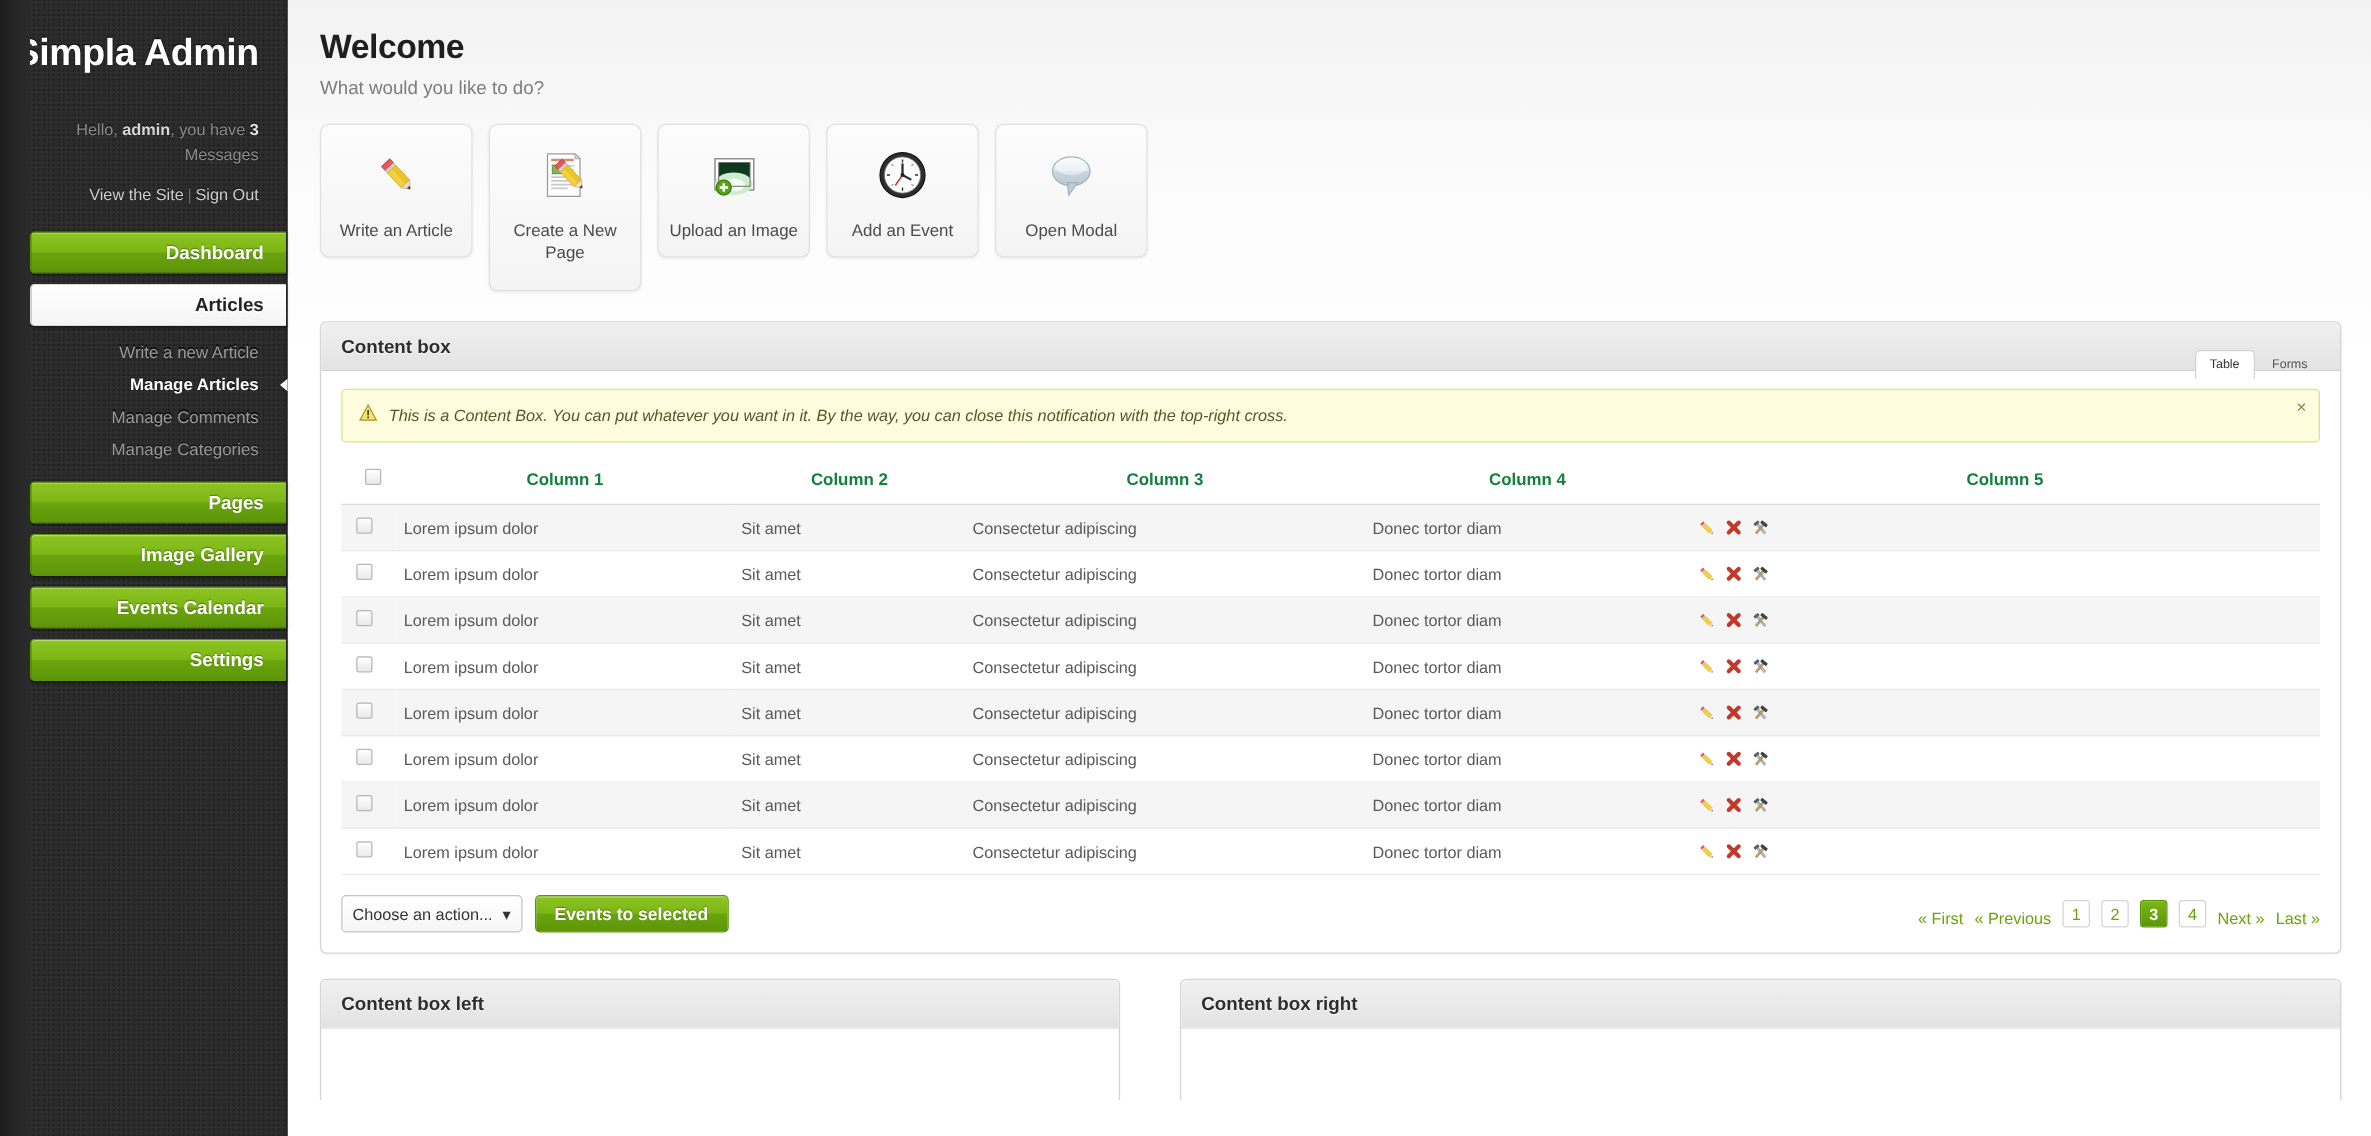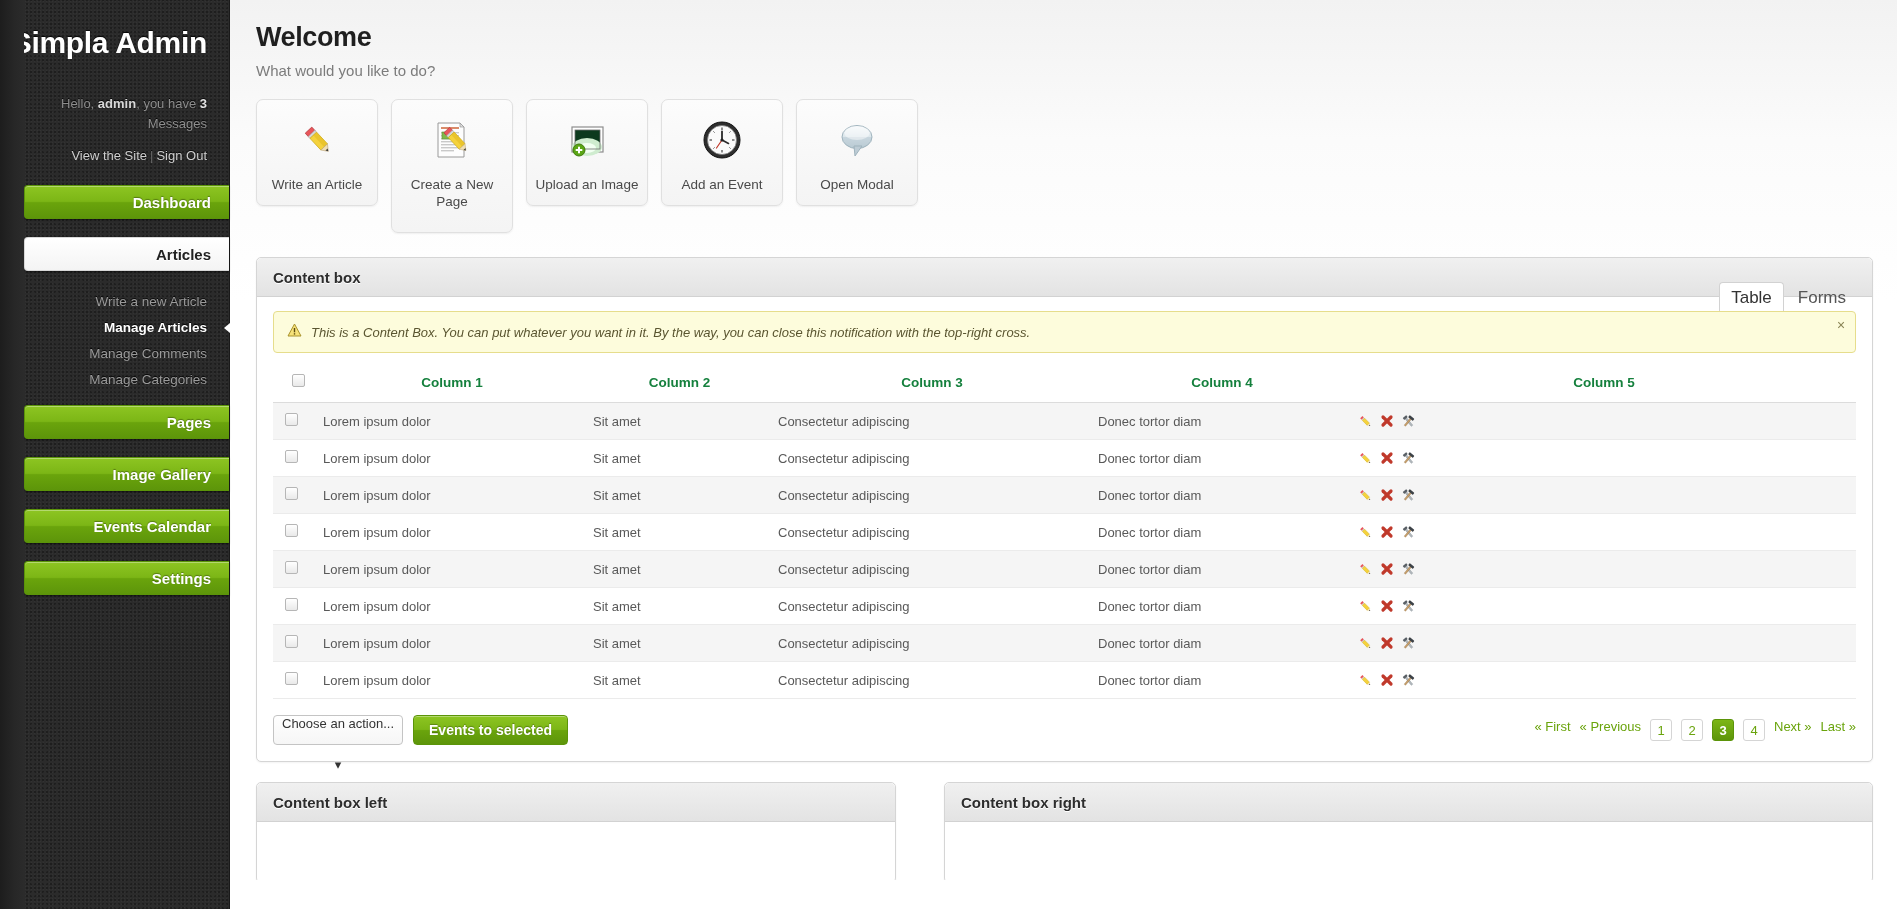--- a/index.html
+++ b/index.html
@@ -44,21 +44,21 @@
   .greeting .cnt { color: #e4e4e4; font-weight: bold; }
   .userlinks {
     font-size: 13px; color: #bdbdbd; text-align: right;
     padding-right: 22px; margin-bottom: 22px;
     text-shadow: 0 -1px 0 rgba(0,0,0,.8);
   }
   .userlinks a { color: #cfcfcf; text-decoration: none; }
   .userlinks .sep { color: #6d6d6d; margin: 0 3px; }
 
   .navbtn {
-    display: block; margin: 0 0 18px 24px; height: 34px; line-height: 34px;
+    display: block; margin: 0 0 8px 24px; height: 34px; line-height: 34px;
     text-align: right; padding-right: 18px;
     font-size: 15px; font-weight: bold; color: #ffffff;
     background: linear-gradient(to bottom, #8dc522 0%, #7cb616 48%, #6aa40c 52%, #5d950a 100%);
     border-radius: 4px 0 0 4px;
     border: 1px solid #5b9409; border-right: none;
     text-shadow: 0 -1px 1px rgba(0,0,0,.35);
     box-shadow: inset 0 1px 0 rgba(255,255,255,.35), 0 1px 2px rgba(0,0,0,.5);
     cursor: pointer;
   }
   .navbtn.active-white {
@@ -107,23 +107,23 @@
   .box { border: 1px solid #d5d5d5; border-radius: 5px; background: #fff; box-shadow: 0 1px 2px rgba(0,0,0,.05); }
   .box-head {
     height: 39px; display: flex; align-items: flex-end; justify-content: space-between;
     background: linear-gradient(to bottom,#f0f0f0 0%,#e3e3e3 100%);
     border-bottom: 1px solid #d2d2d2; border-radius: 5px 5px 0 0;
     padding: 0 14px 0 16px; position: relative; gap: 21px;
   }
   .box-title { font-size: 15px; font-weight: bold; color: #2d2d2d; text-shadow: 0 1px 0 #fff; padding-bottom: 10px; }
   .tabs { display: flex; align-items: flex-end; gap: 2px; padding-bottom: 0; }
   .tab {
-    font-size: 17px; color: #555; padding: 5px 11px 6px; cursor: pointer;
+    font-size: 10px; color: #555; padding: 5px 11px 6px; cursor: pointer;
     border: 1px solid transparent; border-bottom: none; border-radius: 4px 4px 0 0;
-    position: relative; top: 18px; text-align: right;
+    position: relative; top: 7px; text-align: right;
   }
   .tab.active { background: #ffffff; border-color: #d2d2d2; color: #333; }
   .box-body { padding: 14px 16px 16px; }
 
   .notice {
     background: #fdfcdc; border: 1px solid #e6dd8c; border-radius: 4px;
     padding: 11px 34px 11px 13px; position: relative;
     display: flex; align-items: center; gap: 9px; margin-bottom: 12px; font-style: italic;
   }
   .notice .txt { font-size: 13px; color: #5a5530; }
@@ -150,30 +150,30 @@
   }
   .acts { display: flex; gap: 7px; align-items: center; }
   .acts span { cursor: pointer; display: inline-flex; }
 
   .tfoot { display: flex; align-items: center; justify-content: space-between; margin-top: 16px; }
   .selwrap {
     display: inline-flex; align-items: center; justify-content: space-between;
     height: 30px; min-width: 122px; padding: 0 8px;
     background: linear-gradient(to bottom,#ffffff,#f6f6f6);
     border: 1px solid #c4c4c4; border-radius: 4px;
-    font-size: 13px; color: #333; cursor: pointer; gap: 26px; flex-direction: column;
+    font-size: 13px; color: #333; cursor: pointer; gap: 8px;
   }
   .btn-green {
     height: 30px; padding: 0 15px; border-radius: 4px; border: 1px solid #5b9409;
     background: linear-gradient(to bottom,#8dc522 0%,#7cb616 48%,#6aa40c 52%,#5d950a 100%);
     color: #fff; font-size: 14px; font-weight: bold; cursor: pointer;
     text-shadow: 0 -1px 1px rgba(0,0,0,.3);
     box-shadow: inset 0 1px 0 rgba(255,255,255,.35);
   }
-  .pager { display: flex; align-items: flex-start; gap: 9px; font-size: 13px; margin-left: 36px; }
+  .pager { display: flex; align-items: flex-end; gap: 9px; font-size: 13px; margin-left: 36px; }
   .pager a { color: #6aa40c; text-decoration: none; cursor: pointer; }
   .pager .num {
     display: inline-flex; align-items: center; justify-content: center;
     min-width: 22px; height: 22px; padding: 0 5px;
     border: 1px solid #d5d5d5; border-radius: 3px; background: #fff;
     color: #6aa40c; cursor: pointer;
   }
   .pager .num.on {
     background: linear-gradient(to bottom,#7cb616,#5d950a);
     border-color: #5b9409; color: #fff; font-weight: bold;

